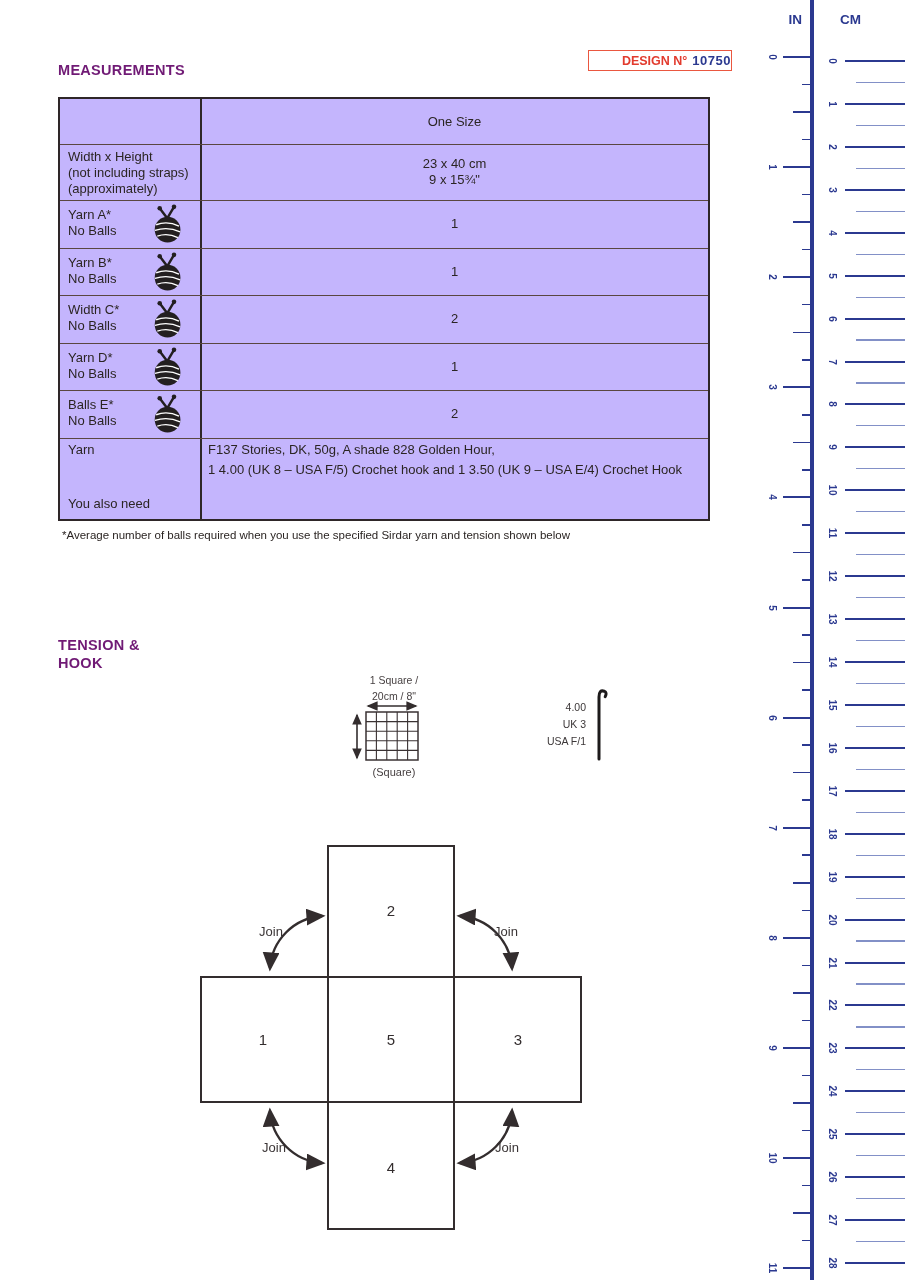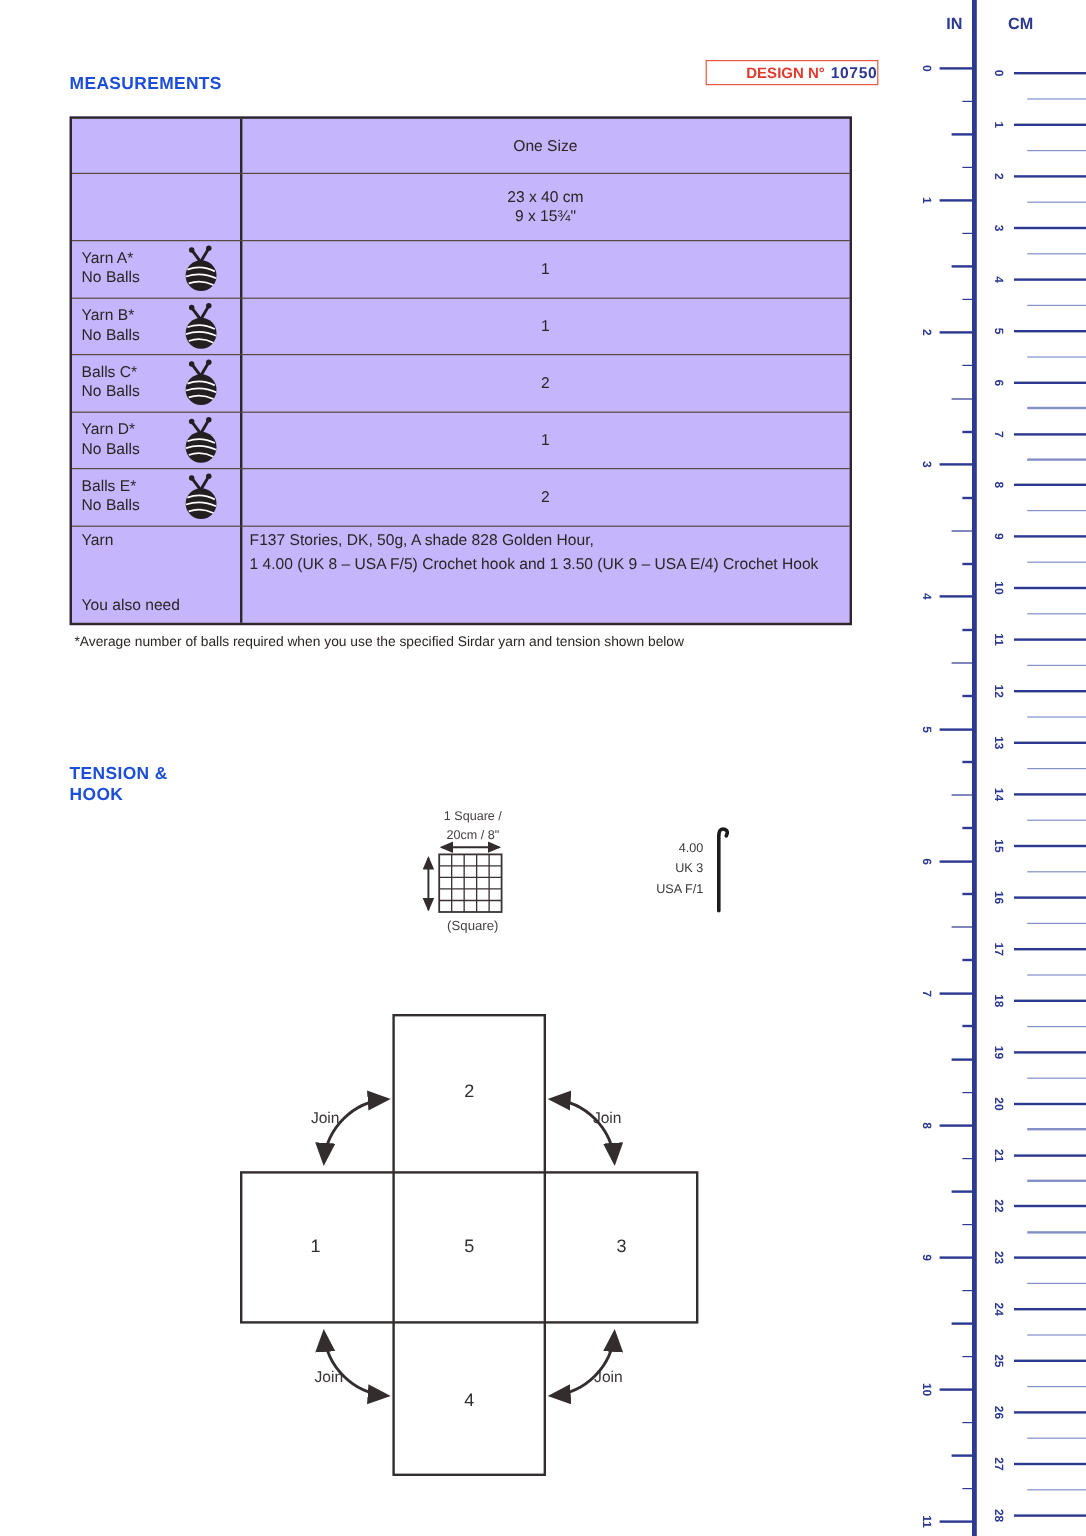--- a/index.html
+++ b/index.html
@@ -4,21 +4,21 @@
 <style>
   html,body{margin:0;padding:0;background:#e9e9e9;}
   .page{
     position:relative; width:905px; height:1280px; margin:0 auto;
     background:#ffffff; overflow:hidden;
     font-family:"Liberation Sans", sans-serif;
     color:#2b2523;
   }
   .abs{position:absolute;}
   
-  .red-heading{font-size:14.5px;font-weight:bold;color:#1d4ed8;letter-spacing:.3px;line-height:18px;}
+  .red-heading{font-size:14.5px;font-weight:bold;color:#701a75;letter-spacing:.3px;line-height:18px;}
   
   .design-box{
     left:588px;top:50px;width:144px;height:21px;
     border:1.5px solid #ea5740;display:flex;align-items:center;
     padding-left:6px;box-sizing:border-box;white-space:nowrap;justify-content:flex-end;
   }
   .design-box .lbl{font-size:12.5px;font-weight:bold;color:#e23b2e;}
   .design-box .num{font-size:13px;font-weight:bold;color:#2b3990;margin-left:5px;letter-spacing:.5px;}
   
   .mtable{
@@ -62,20 +62,25 @@
     <div class="hline" style="top:45px"></div>
     <div class="hline" style="top:101px"></div>
     <div class="hline" style="top:149px"></div>
     <div class="hline" style="top:196px"></div>
     <div class="hline" style="top:244px"></div>
     <div class="hline" style="top:291px"></div>
     <div class="hline" style="top:339px"></div>
 
     <div class="rcell" style="top:0;height:45px">One Size</div>
 
+    <div class="lcell" style="top:50px">
+      <div>Width x Height</div>
+      <div>(not including straps)</div>
+      <div>(approximately)</div>
+    </div>
     <div class="rcell" style="top:45px;height:56px">
       <div>
         <div>23 x 40 cm</div>
         <div>9 x 15¾"</div>
       </div>
     </div>
 
     <div class="lcell" style="top:108px">
       <div>Yarn A*</div>
       <div>No Balls</div>
@@ -110,21 +115,21 @@
         <circle cx="11" cy="18" r="9" fill="#231f20"></circle>
         <g stroke="#fff" stroke-width="1" fill="none">
           <path d="M3,14.5 Q11,11.5 19,15.5"></path>
           <path d="M2.2,18.5 Q11,15.5 19.8,19.5"></path>
           <path d="M3.8,22.5 Q11,20 18.2,23.5"></path>
         </g>
       </svg>
     <div class="rcell" style="top:149px;height:47px">1</div>
 
     <div class="lcell" style="top:203px">
-      <div>Balls C*</div>
+      <div>Width C*</div>
       <div>No Balls</div>
     </div>
     <svg class="yarn-icon" style="top:200px" viewBox="0 0 24 28">
         <g stroke="#231f20" stroke-width="1.7" stroke-linecap="round">
           <line x1="9" y1="13" x2="15.5" y2="2"></line>
           <line x1="13" y1="13" x2="5.5" y2="3"></line>
         </g>
         <circle cx="15.5" cy="2" r="1.6" fill="#231f20"></circle>
         <circle cx="5.5" cy="3" r="1.6" fill="#231f20"></circle>
         <circle cx="11" cy="18" r="9" fill="#231f20"></circle>

